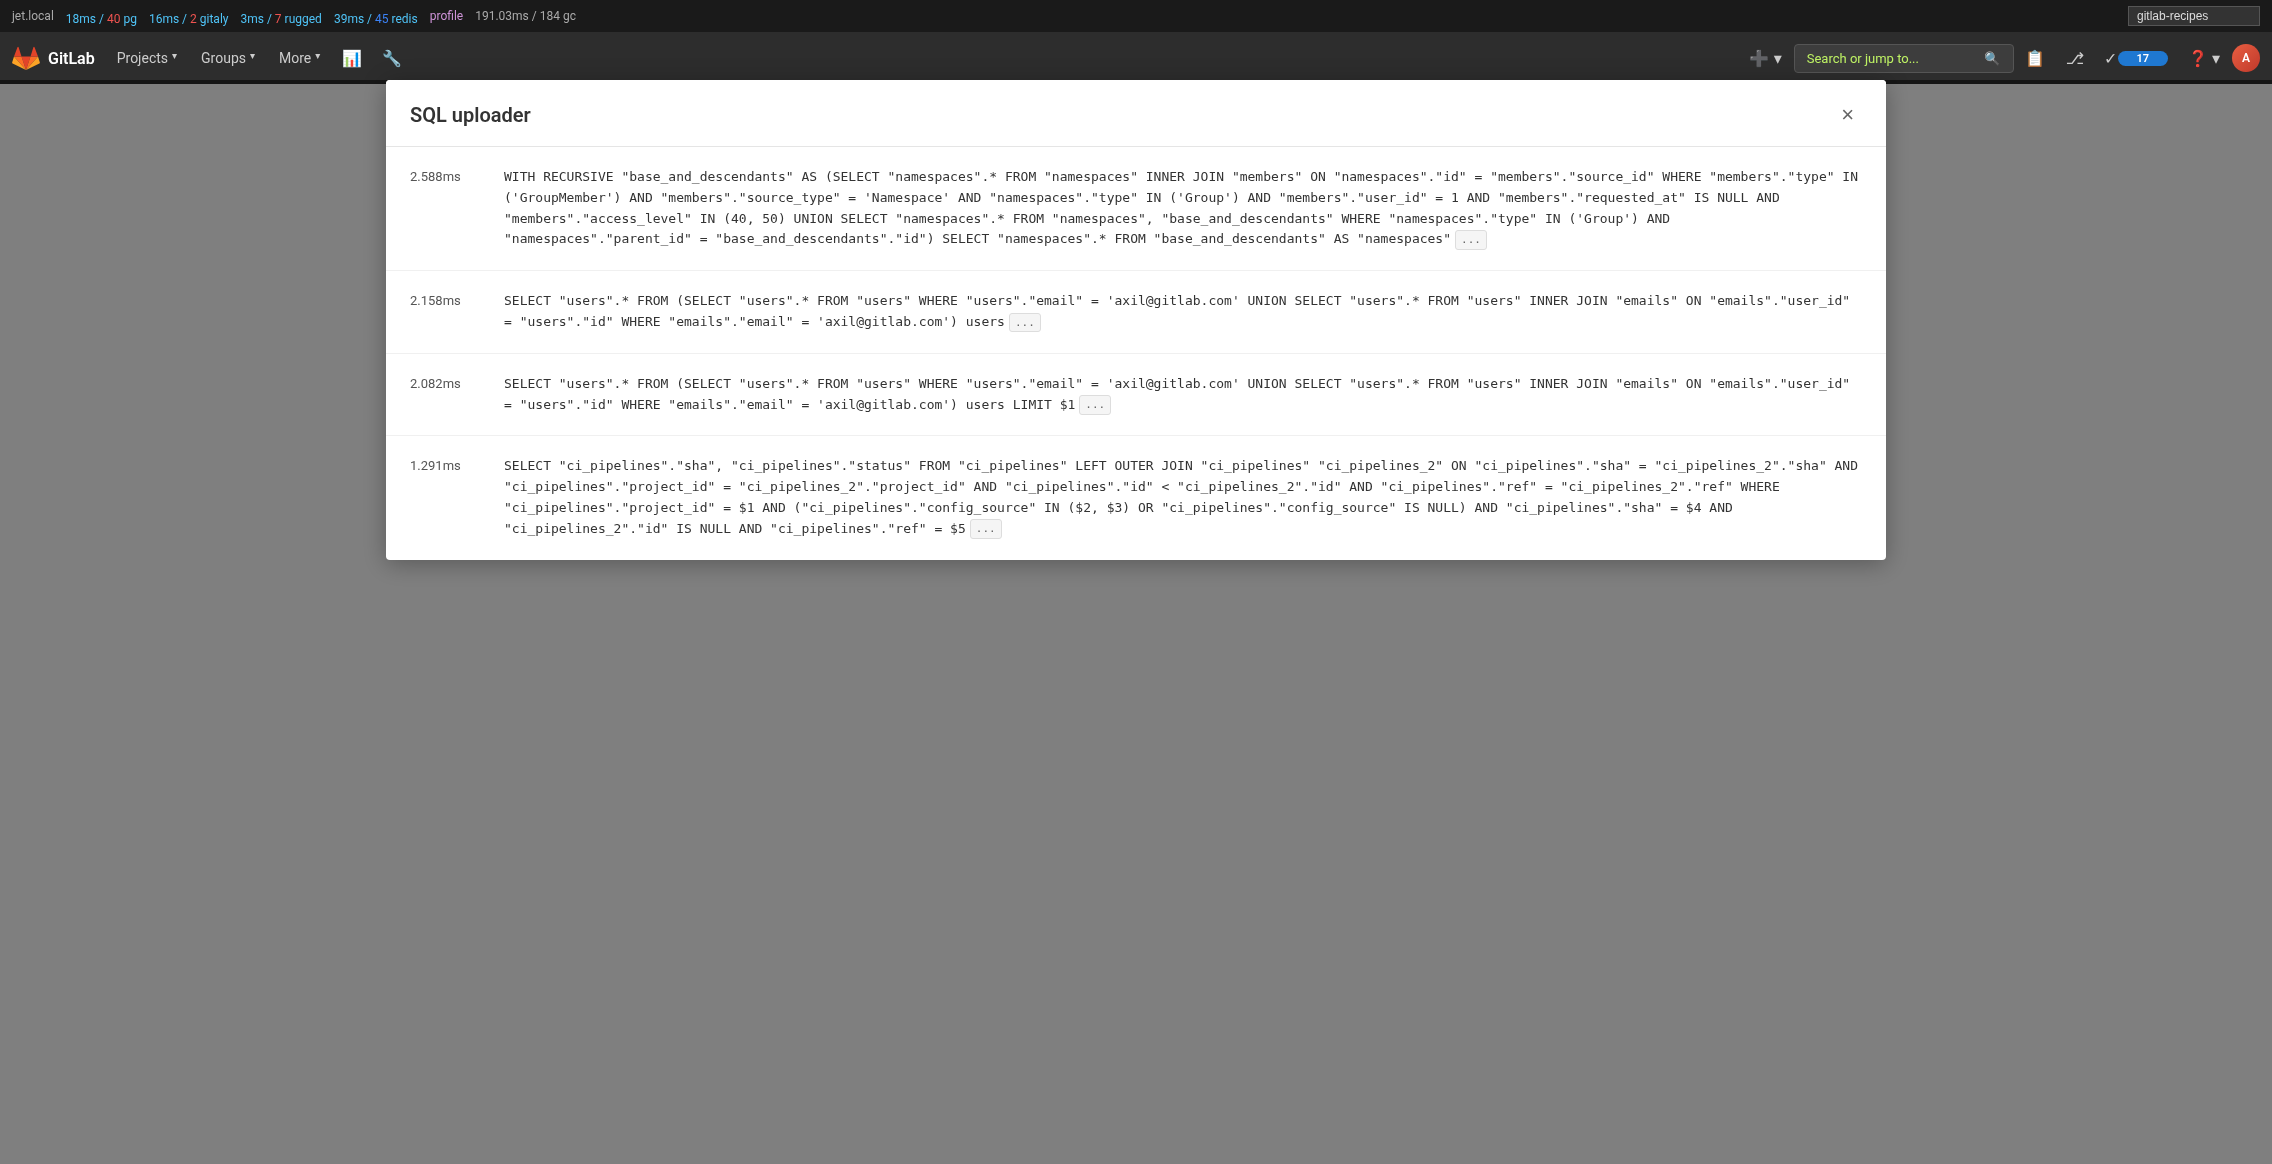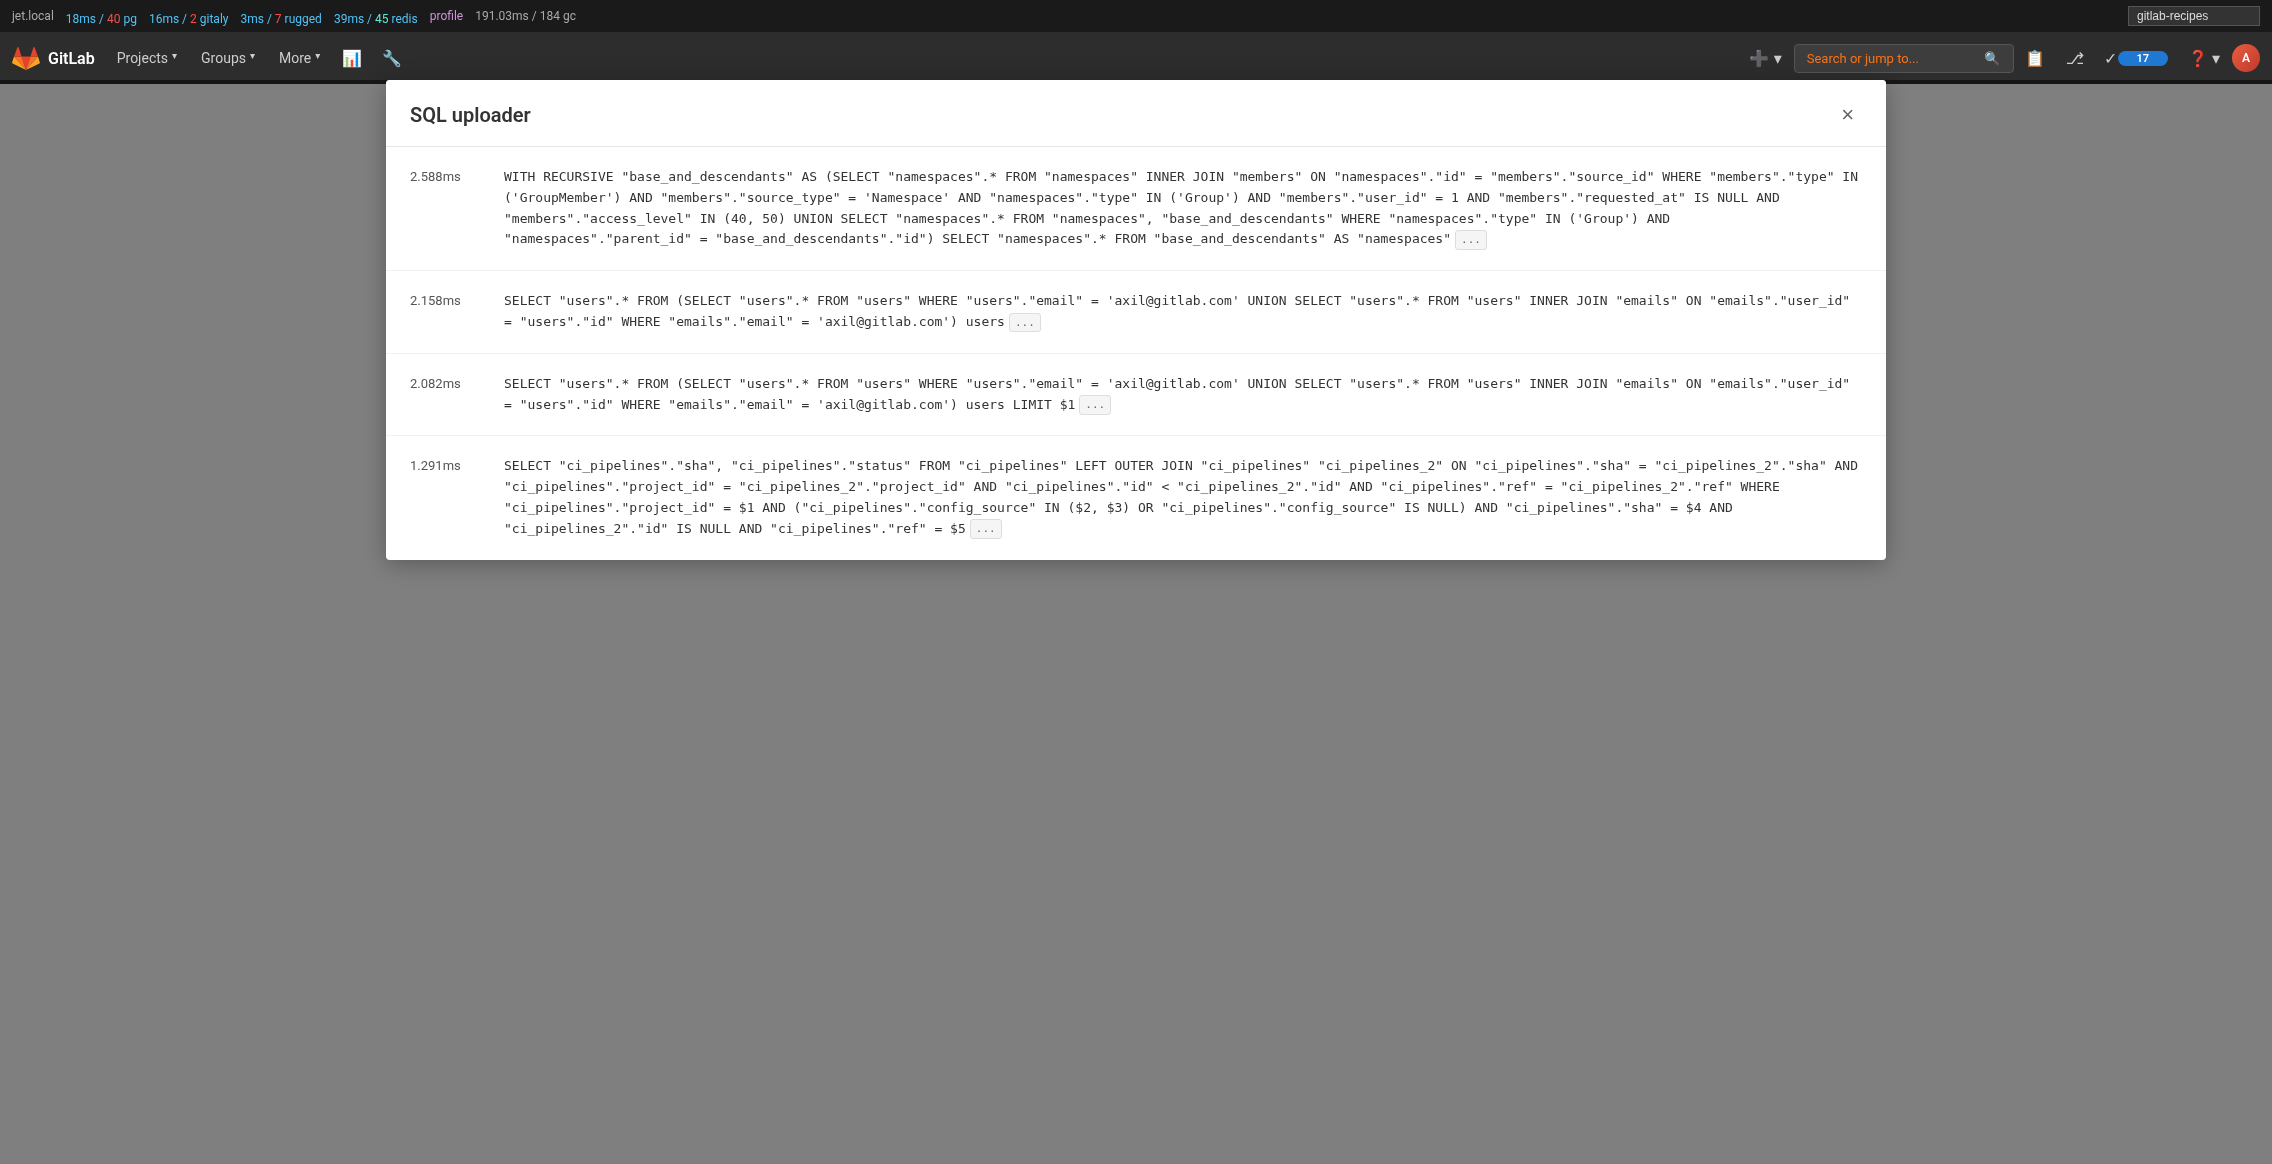--- a/index.html
+++ b/index.html
@@ -82,21 +82,21 @@
       border: 1px solid #555;
       border-radius: 4px;
       color: #ccc;
       padding: 6px 12px;
       font-size: 13px;
       width: 220px;
       display: flex;
       align-items: center;
       gap: 8px;
     }
-    .nav-search-text { color: #f97316; }
+    .nav-search-text { color: #bef264; }
     .nav-badge {
       background: #1f78d1;
       color: #fff;
       border-radius: 10px;
       padding: 1px 19px;
       font-size: 11px;
       font-weight: 600;
     }
     .nav-avatar {
       width: 28px;
@@ -213,21 +213,21 @@
     / <span style="color:#ef5350">2</span>
     <span>gitaly</span>
   </a>
   <a class="db-link">
     <span>3ms</span>
     / <span style="color:#ef5350">7</span>
     <span>rugged</span>
   </a>
   <a class="db-link">
     <span>39ms</span>
-    / <span style="color:#5eead4">45</span>
+    / <span style="color:#3b82f6">45</span>
     <span>redis</span>
   </a>
   <a style="color:#ce93d8">profile</a>
   <span>191.03ms / 184 gc</span>
   <input class="search-box" style="margin-left: auto; background: rgb(51, 51, 51); border: 1px solid rgb(85, 85, 85); color: rgb(221, 221, 221); padding: 2px 8px; font-size: 12px; width: 132px;" value="gitlab-recipes">
 </div>
 
 <div class="navbar">
   <div class="navbar-logo">
     <svg class="gitlab-fox" viewBox="0 0 28 28" xmlns="http://www.w3.org/2000/svg">

